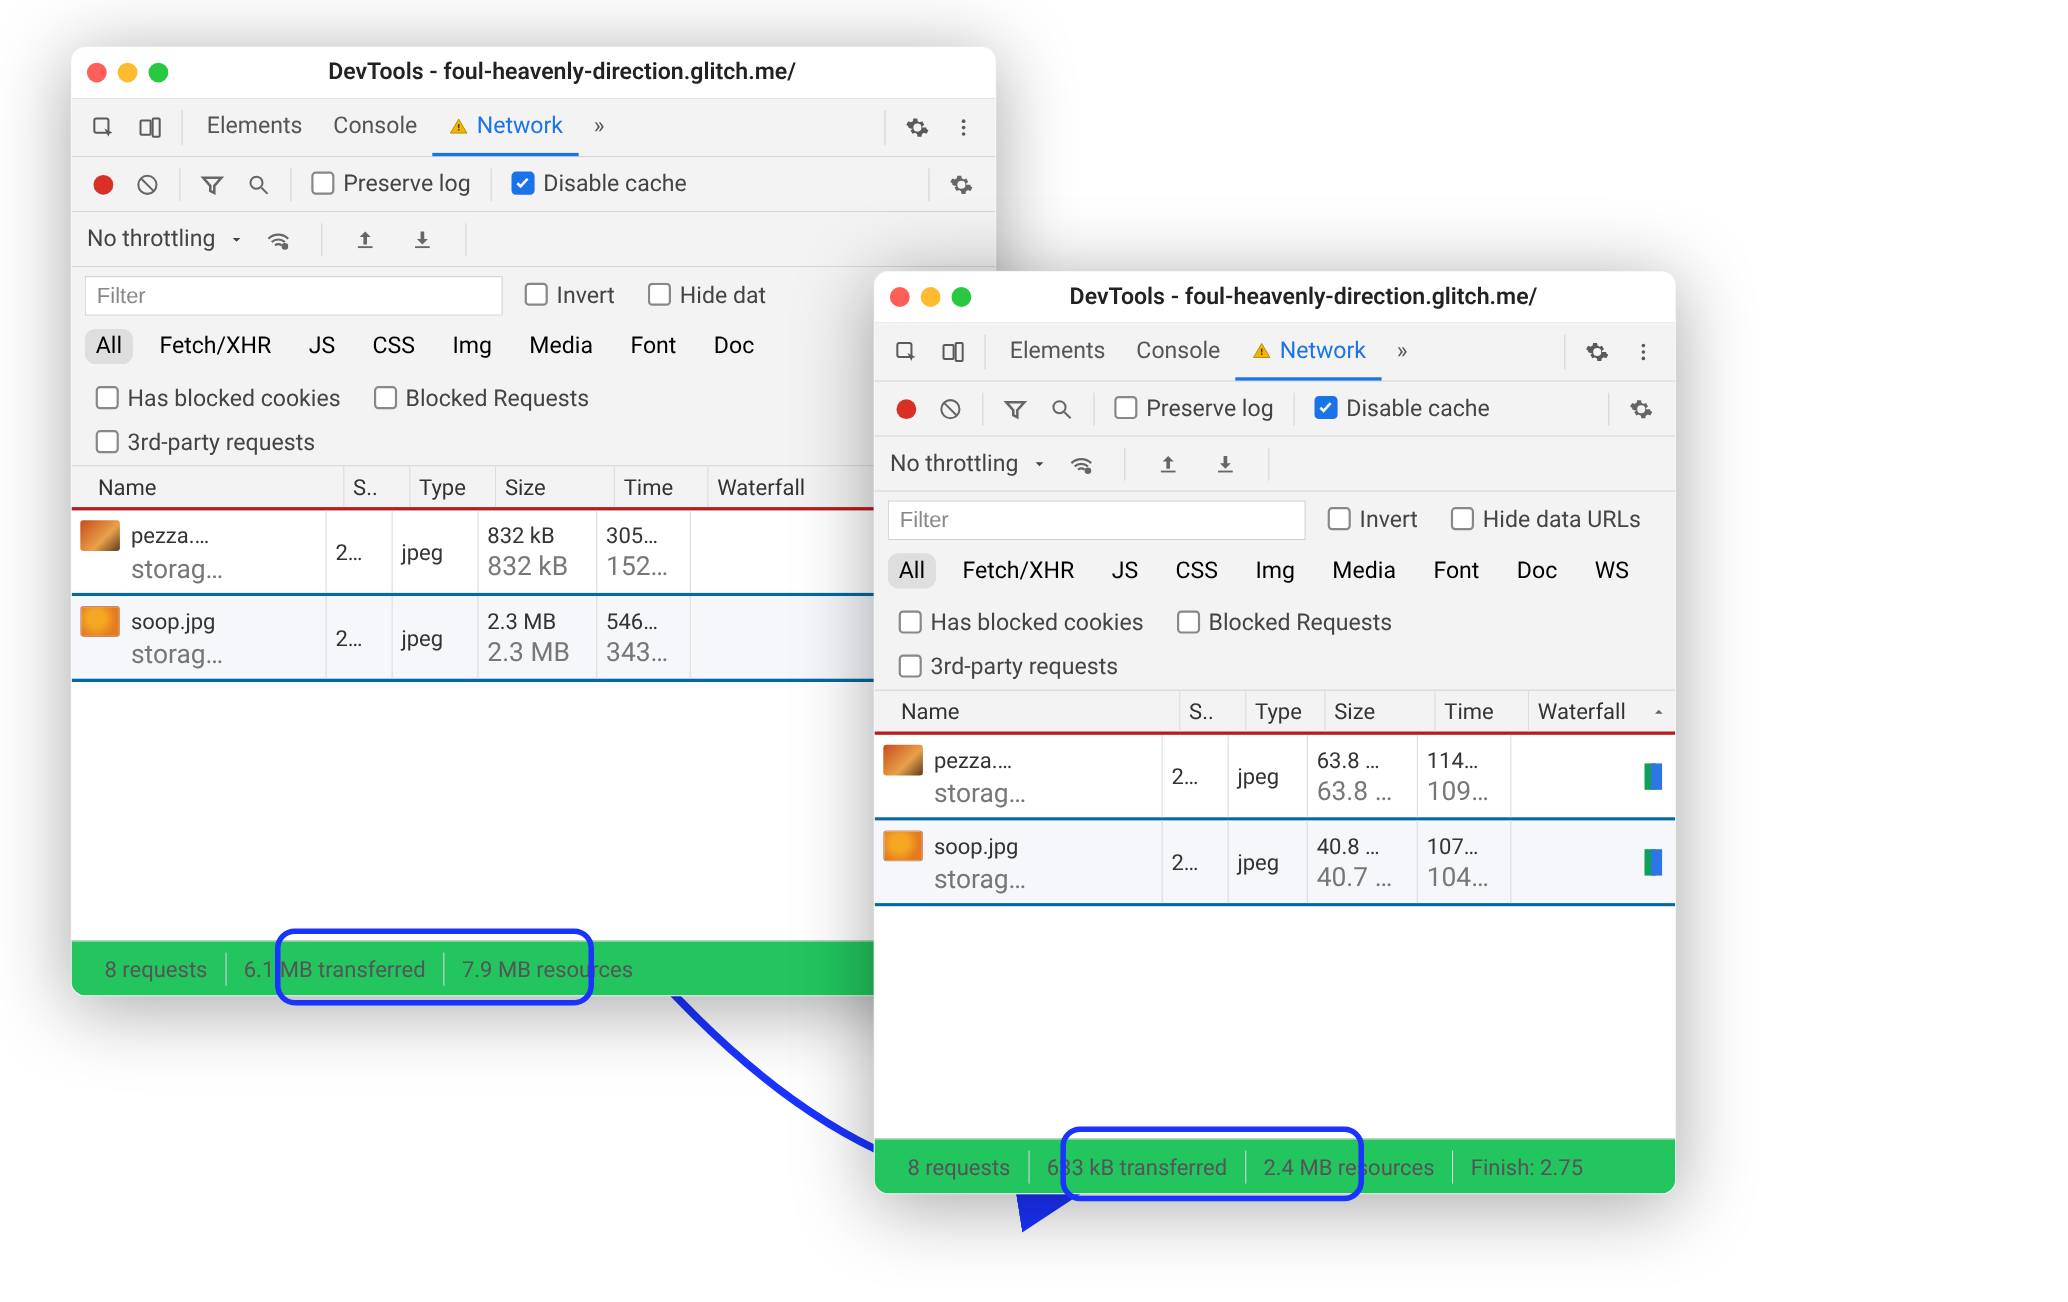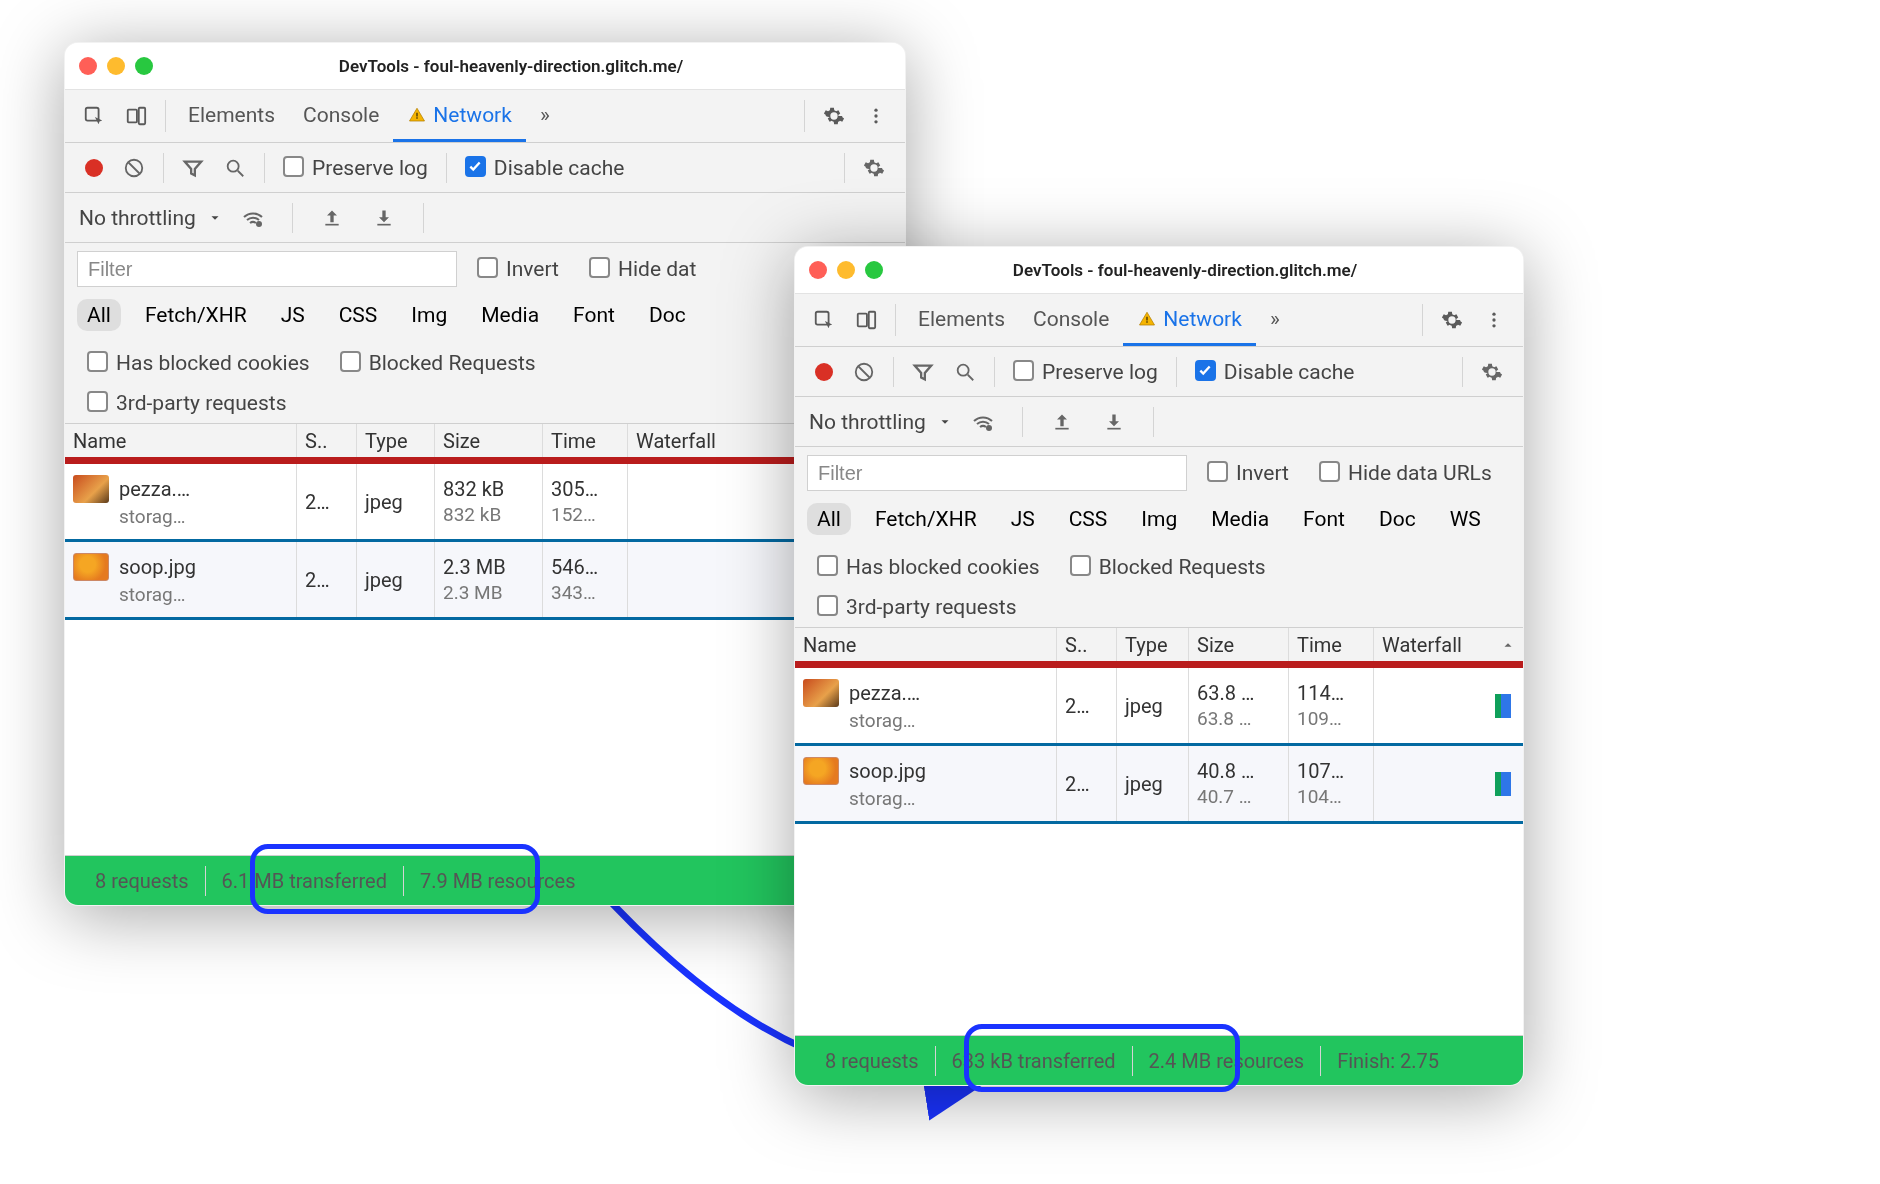--- a/index.html
+++ b/index.html
@@ -28,21 +28,21 @@
     display: flex;
     align-items: center;
     padding: 0 14px;
     border-bottom: 1px solid #e3e3e3;
   }
   .traffic-lights { display: flex; gap: 10px; margin-right: 28px; }
   .tl { width: 18px; height: 18px; border-radius: 50%; }
   .tl.red { background: #ff5f57; }
   .tl.yellow { background: #febb2e; }
   .tl.green { background: #28c840; }
-  .title-text { font-size: 17px; font-weight: 600; color: #222; flex: 1; text-align: center; margin-right: 50px; overflow: hidden; white-space: nowrap; }
+  .title-text { font-size: 21px; font-weight: 600; color: #222; flex: 1; text-align: center; margin-right: 50px; overflow: hidden; white-space: nowrap; }
 
   .tabbar {
     height: 53px;
     background: #f3f3f3;
     border-bottom: 1px solid #cfcfcf;
     display: flex;
     align-items: center;
     padding: 0 8px;
     color: #444;
   }
@@ -116,44 +116,44 @@
     padding: 0 10px; font-size: 20px; color:#333;
   }
   .filter-input::placeholder { color:#888; }
   .pills { display:flex; gap: 14px; align-items:center; flex-wrap: nowrap; overflow:hidden; padding: 4px 0;}
   .pill { font-size: 21px; color:#000000; padding: 4px 10px; border-radius: 10px; cursor:pointer; white-space:nowrap;}
   .pill.active { background:#dedede; }
 
   .table-head {
     height: 40px;
     background: #f3f3f3;
-    border-bottom: 7px solid #b91c1c;
+    border-bottom: 3px solid #b91c1c;
     display:flex;
-    font-size: 20px; color:#333;
+    font-size: 20px; color:#333;padding-left:16px;
   }
   .th, .td { padding: 0 8px; border-right: 1px solid #dcdcdc; display:flex; align-items:center; overflow:hidden; white-space:nowrap;}
   .col-name { flex: 0 0 232px; }
   .col-status { flex: 0 0 60px; }
   .col-type { flex: 0 0 78px; }
   .col-size { flex: 0 0 108px; }
   .col-time { flex: 0 0 85px; }
   .col-wf { flex: 1; border-right:none; }
 
   .w2 .col-name { flex: 0 0 262px; }
   .w2 .col-status { flex: 0 0 60px; }
   .w2 .col-type { flex: 0 0 72px; }
   .w2 .col-size { flex: 0 0 100px; }
   .w2 .col-time { flex: 0 0 85px; }
 
   .table-body { overflow:hidden; }
   .trow { display:flex; height: 78px; border-bottom: 3px solid #0369a1; }
   .trow:nth-child(even){ background:#f6f7fb; }
   .td { font-size:20px; color:#333; }
   .td.stack { flex-direction:column; align-items:flex-start; justify-content:center; gap:2px; }
-  .td.stack .sub { color:#777; font-size: 19px;}
+  .td.stack .sub { color:#777; font-size: 24px;}
   .thumb { width: 36px; height: 28px; border-radius: 3px; margin-right: 10px; flex-shrink:0;}
   .thumb.pizza { background: linear-gradient(135deg,#c84b1d,#e8a14a 60%,#5b3a1a); }
   .thumb.soup { background: radial-gradient(circle at 40% 40%, #f5a623 30%, #e57a1f 70%); border:1px solid #c86; }
   .name-line { display:flex; align-items:center; }
 
   .statusbar {
     height: 50px;
     background:#22c55e;
     border-top:1px solid #cfcfcf;
     display:flex; align-items:center; padding: 0 14px;

